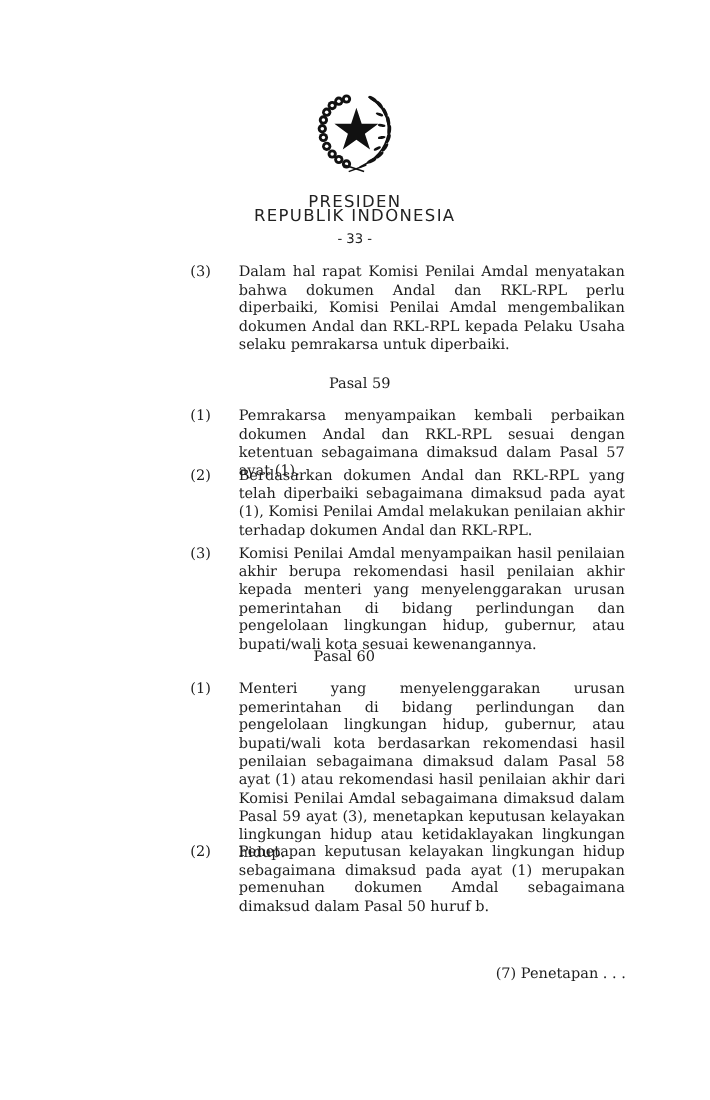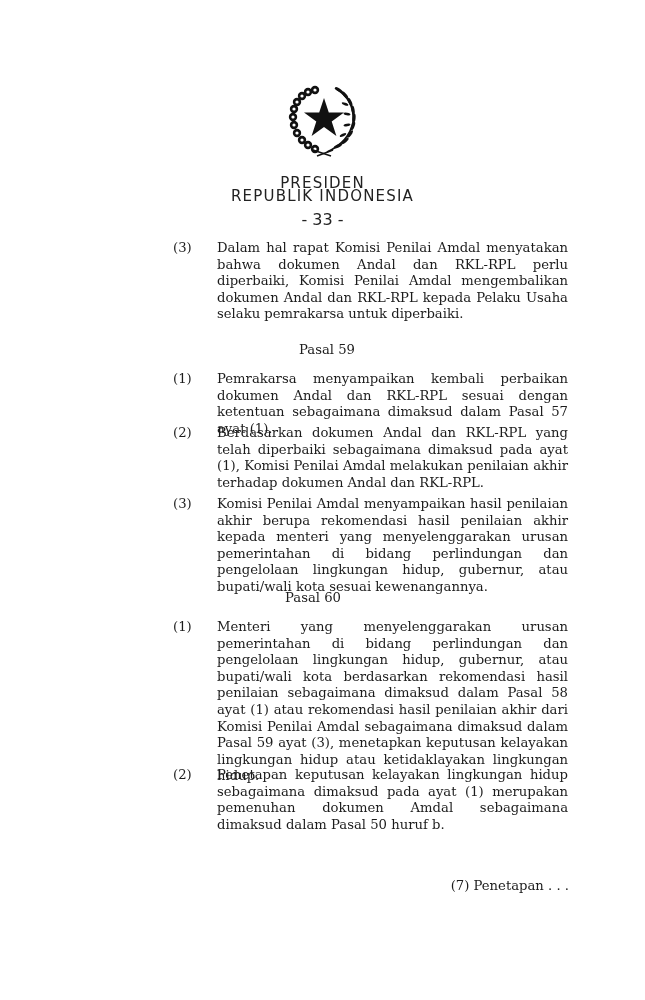--- a/index.html
+++ b/index.html
@@ -1,21 +1,21 @@
 <!DOCTYPE html>
 <html><head>
   <meta charset="utf-8">
   <style>
     html, body { margin: 0; padding: 0; background: #ffffff; }
     body { width: 645px; height: 1000px; position: relative; overflow: hidden; color: #1a1a1a; }
     .emblem { position: absolute; left: 275px; top: 80px; width: 96px; height: 80px; }
     .head-line { position: absolute; left: 0; width: 645px; text-align: center;
       font-family: "DejaVu Sans", sans-serif; font-size: 15px; letter-spacing: 1.2px; color: #222; }
     .pagenum { position: absolute; left: 0; width: 645px; text-align: center; top: 210px;
-      font-family: "DejaVu Sans", sans-serif; font-size: 16px; color: #222; }
+      font-family: "DejaVu Sans", sans-serif; font-size: 12px; color: #222; }
     .body { font-family: "DejaVu Serif", serif; font-size: 13.2px; line-height: 16.6px; color: #1c1c1c; }
     .para { position: absolute; left: 173px; width: 395px; }
     .num { position: absolute; left: 0; top: 0; }
     .txt { margin-left: 44px; text-align: justify; }
     .pasal { position: absolute; left: 0; width: 626px; text-align: center; }
     .footer { position: absolute; right: 76px; top: 878px; }
   </style>
 </head>
 <body>
 

